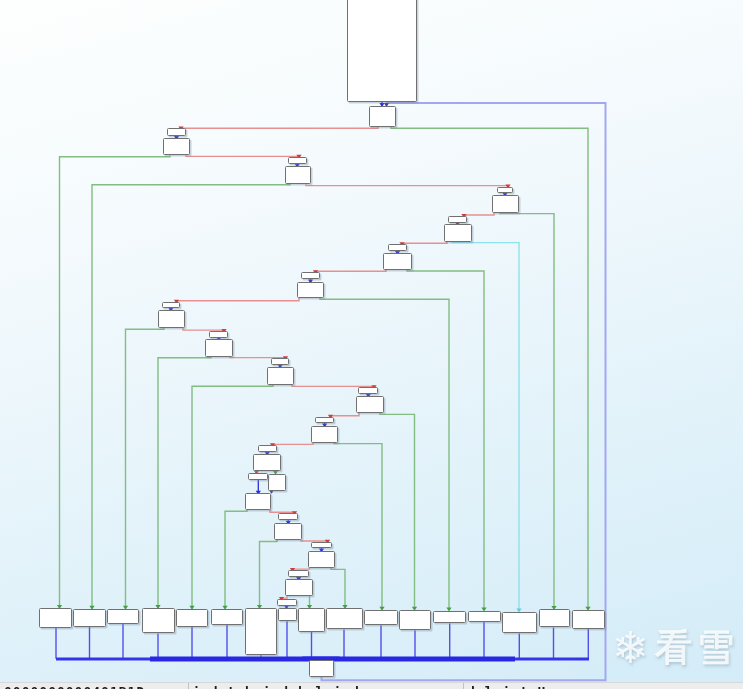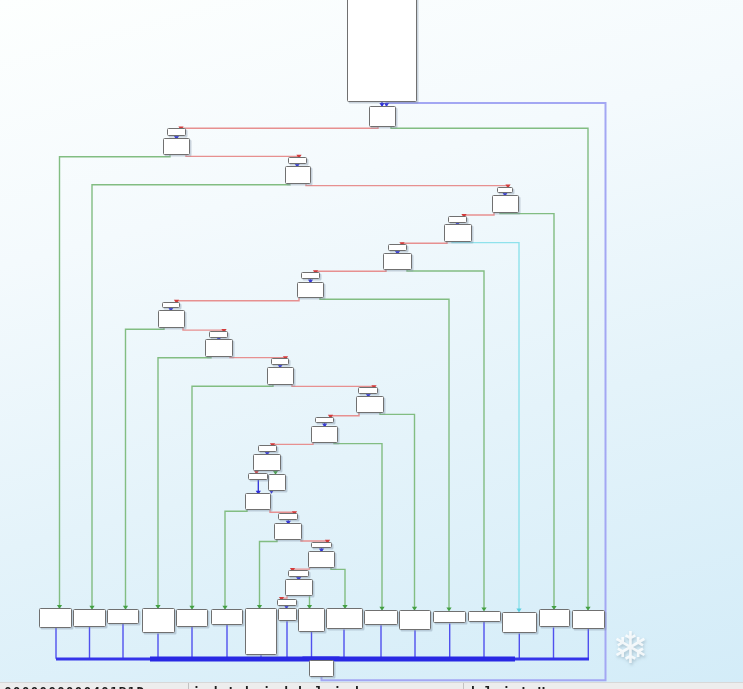--- a/index.html
+++ b/index.html
@@ -215,20 +215,21 @@
       <div class="gnode" style="left: 364.3px; top: 610px; width: 33.4px; height: 15.2px;"></div>
       <div class="gnode" style="left: 399.3px; top: 610px; width: 31.7px; height: 20.2px;"></div>
       <div class="gnode" style="left: 433.3px; top: 610.7px; width: 32.7px; height: 12.8px;"></div>
       <div class="gnode" style="left: 467.7px; top: 610.7px; width: 33px; height: 11.2px;"></div>
       <div class="gnode" style="left: 501.7px; top: 611.7px; width: 35px; height: 21.8px;"></div>
       <div class="gnode" style="left: 539.3px; top: 609.3px; width: 30.7px; height: 18.2px;"></div>
       <div class="gnode" style="left: 571.7px; top: 610px; width: 33.3px; height: 18.5px;"></div>
     </div>
   <div id="watermark">
     <span class="flake">❄</span>
+    <span class="wmtext">看雪</span>
   </div>
   <div id="statusbar">
       <span class="seg" style="left: 4px;">0000000000401B1D</span>
       <span class="seg" style="left: 192px;">j d t b i d h l i d</span>
       <span class="seg" style="left: 467px;">d l i t H u</span>
       <div class="sep" style="left: 188px;"></div>
       <div class="sep" style="left: 463px;"></div>
     </div>
 </div>
 

